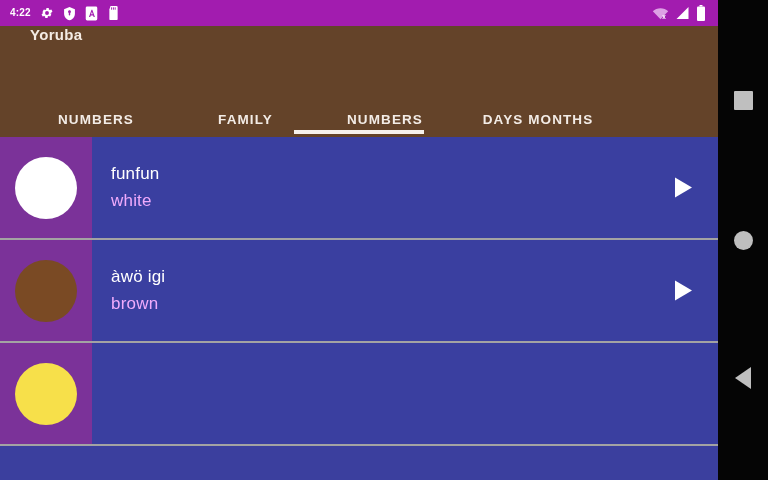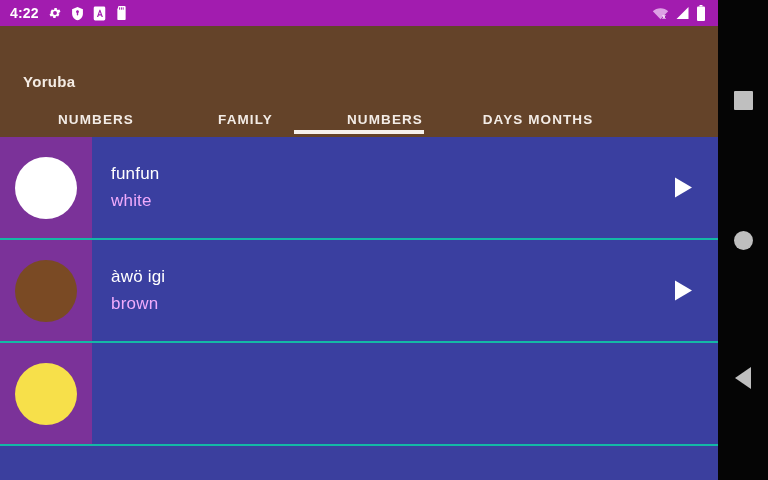--- a/index.html
+++ b/index.html
@@ -25,31 +25,31 @@
   #statusbar {
     position:relative;
     height:26px;
     background:#a21caf;
     display:flex; align-items:center;
     padding:0 8px 0 10px;
   }
   #status-left { display:flex; align-items:center; gap:9px; }
   #status-right { margin-left:auto; display:flex; align-items:center; gap:6px; padding-right:4px; }
   .clock {
-    color:#fff; font-size:14px; font-weight:600;
+    color:#fff; font-size:10px; font-weight:600;
     letter-spacing:.2px; line-height:1;
   }
   .sicon { display:block; }
   .sicon svg { display:block; }
   
   #appbar {
     height:64px;
     background:#644329;
-    display:flex; align-items:flex-end;
-    padding-left:23px;
+    display:flex; align-items:flex-start;
+    padding-left:30px;
   }
   #app-title {
     color:#f4ece4; font-size:15px; font-weight:600; letter-spacing:.3px;
   }
   
   #tabs {
     position:relative;
     height:47px;
     background:#644329;
     display:flex; align-items:center;
@@ -77,21 +77,21 @@
     width:130px; height:4px;
     background:#f7f2ec;
   }
   
   #list { position:relative; }
   .row {
     position:relative;
     display:flex;
     height:103px;
     background:#3a3fa0;
-    border-bottom:2px solid #14b8a6;
+    border-bottom:2px solid #a3a3a3;
   }
   .swatch-cell {
     width:92px;
     background:#7b3299;
     display:flex; align-items:center; justify-content:center;
     flex:0 0 92px;
   }
   .swatch {
     width:62px; height:62px;
     border-radius:50%;

